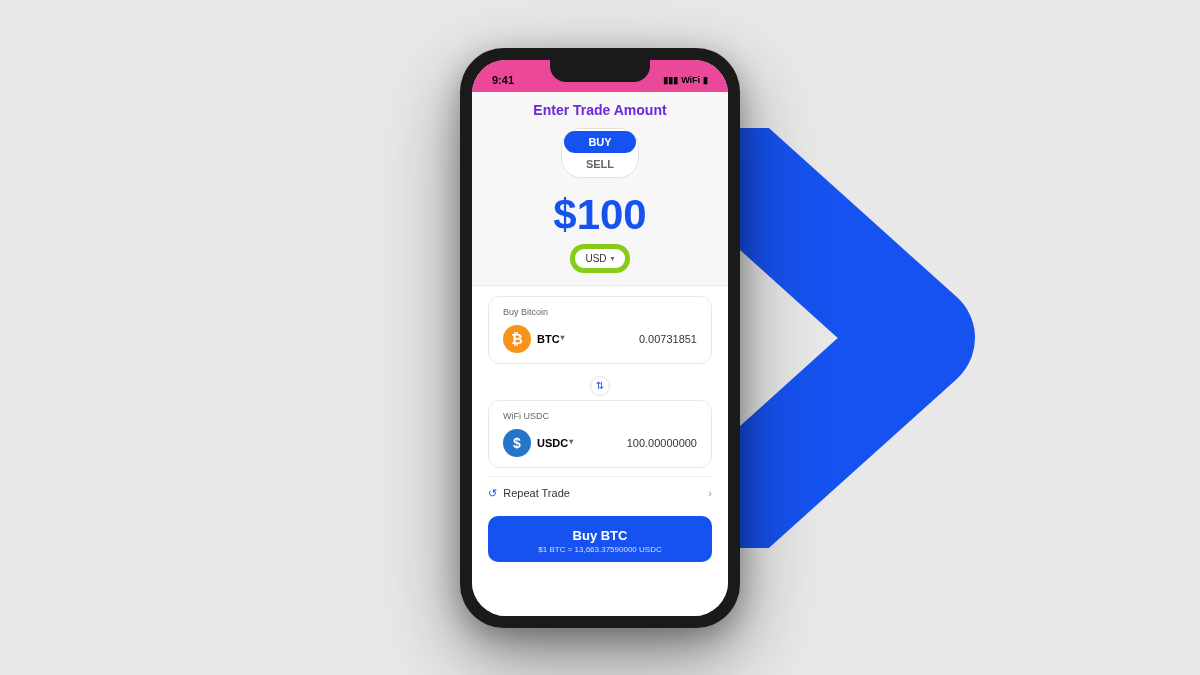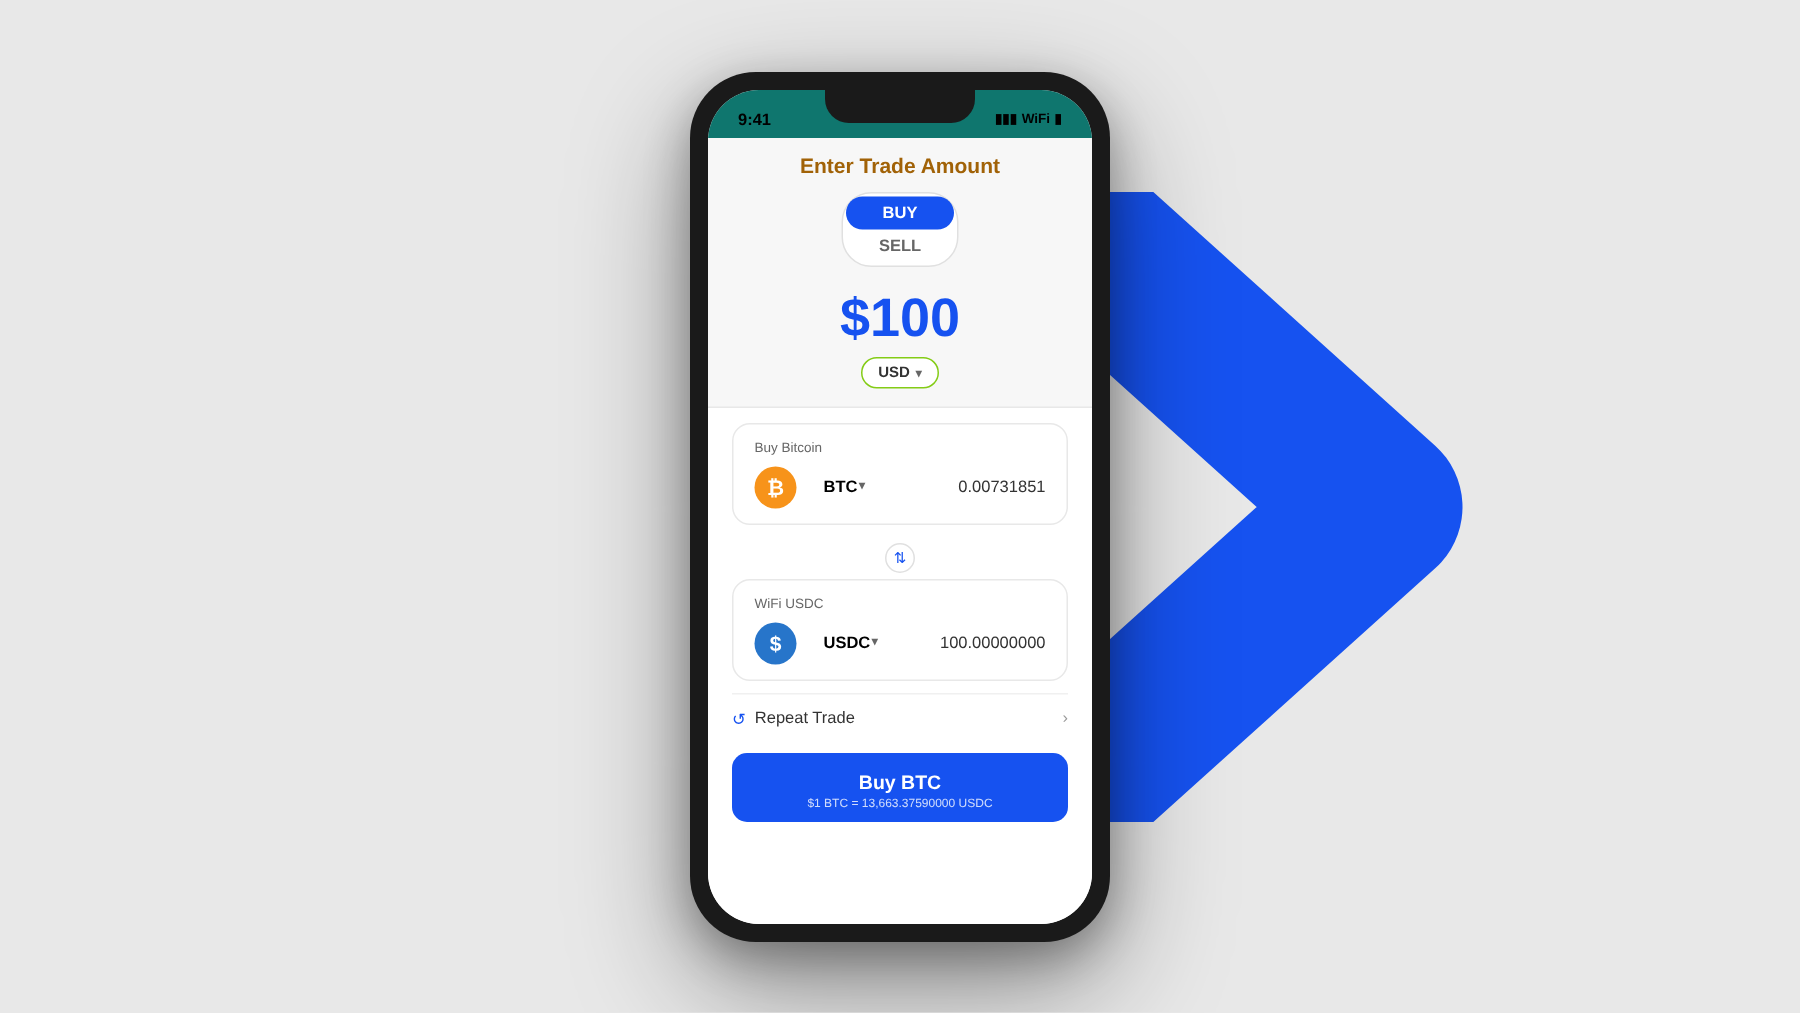--- a/index.html
+++ b/index.html
@@ -67,25 +67,25 @@
       height: 100%;
       background: #f5f5f5;
       border-radius: 34px;
       overflow: hidden;
       display: flex;
       flex-direction: column;
     }
 
     
     .status-bar {
-      background: #0f766e;
+      background: #ec4899;
       padding: 14px 20px 6px;
       display: flex;
       justify-content: space-between;
-      align-items: flex-start;
+      align-items: center;
       font-size: 10px;
       font-weight: 600;
       flex-shrink: 0;
     }
 
     .status-time {
       font-size: 11px;
       font-weight: 700;
       color: #000;
     }
@@ -100,21 +100,21 @@
 
     .header-section {
       background: #f7f7f7;
       padding: 10px 16px 0;
       text-align: center;
     }
 
     .page-title {
       font-size: 14px;
       font-weight: 700;
-      color: #a16207;
+      color: #6d28d9;
       margin-bottom: 10px;
     }
 
     
     .toggle-container {
       display: inline-flex;
       background: #fff;
       border-radius: 20px;
       padding: 2px;
       border: 1px solid #e0e0e0;
@@ -144,37 +144,37 @@
 
     
     .amount-section {
       background: #f7f7f7;
       padding: 16px 16px 12px;
       text-align: center;
       border-bottom: 1px solid #e8e8e8;
     }
 
     .amount-display {
-      font-size: 36px;
+      font-size: 42px;
       font-weight: 700;
       color: #1652f0;
       line-height: 1;
       margin-bottom: 8px;
     }
 
     .currency-selector {
       display: inline-flex;
       align-items: center;
       gap: 4px;
       background: #fff;
-      border: 1px solid #84cc16;
+      border: 5px solid #84cc16;
       border-radius: 14px;
       padding: 4px 10px;
       font-size: 10px;
-      font-weight: 700;
+      font-weight: 400;
       color: #333;
       cursor: pointer;
     }
 
     .chevron-down {
       font-size: 8px;
       color: #666;
     }
 
     
@@ -231,21 +231,20 @@
       color: #fff;
     }
 
     .coin-name {
       display: flex;
       align-items: flex-start;
       gap: 1px;
       font-size: 11px;
       font-weight: 700;
       color: #000;
-      margin-left: 12px;
     }
 
     .coin-chevron {
       font-size: 8px;
       color: #666;
     }
 
     .coin-amount {
       font-size: 11px;
       font-weight: 500;

